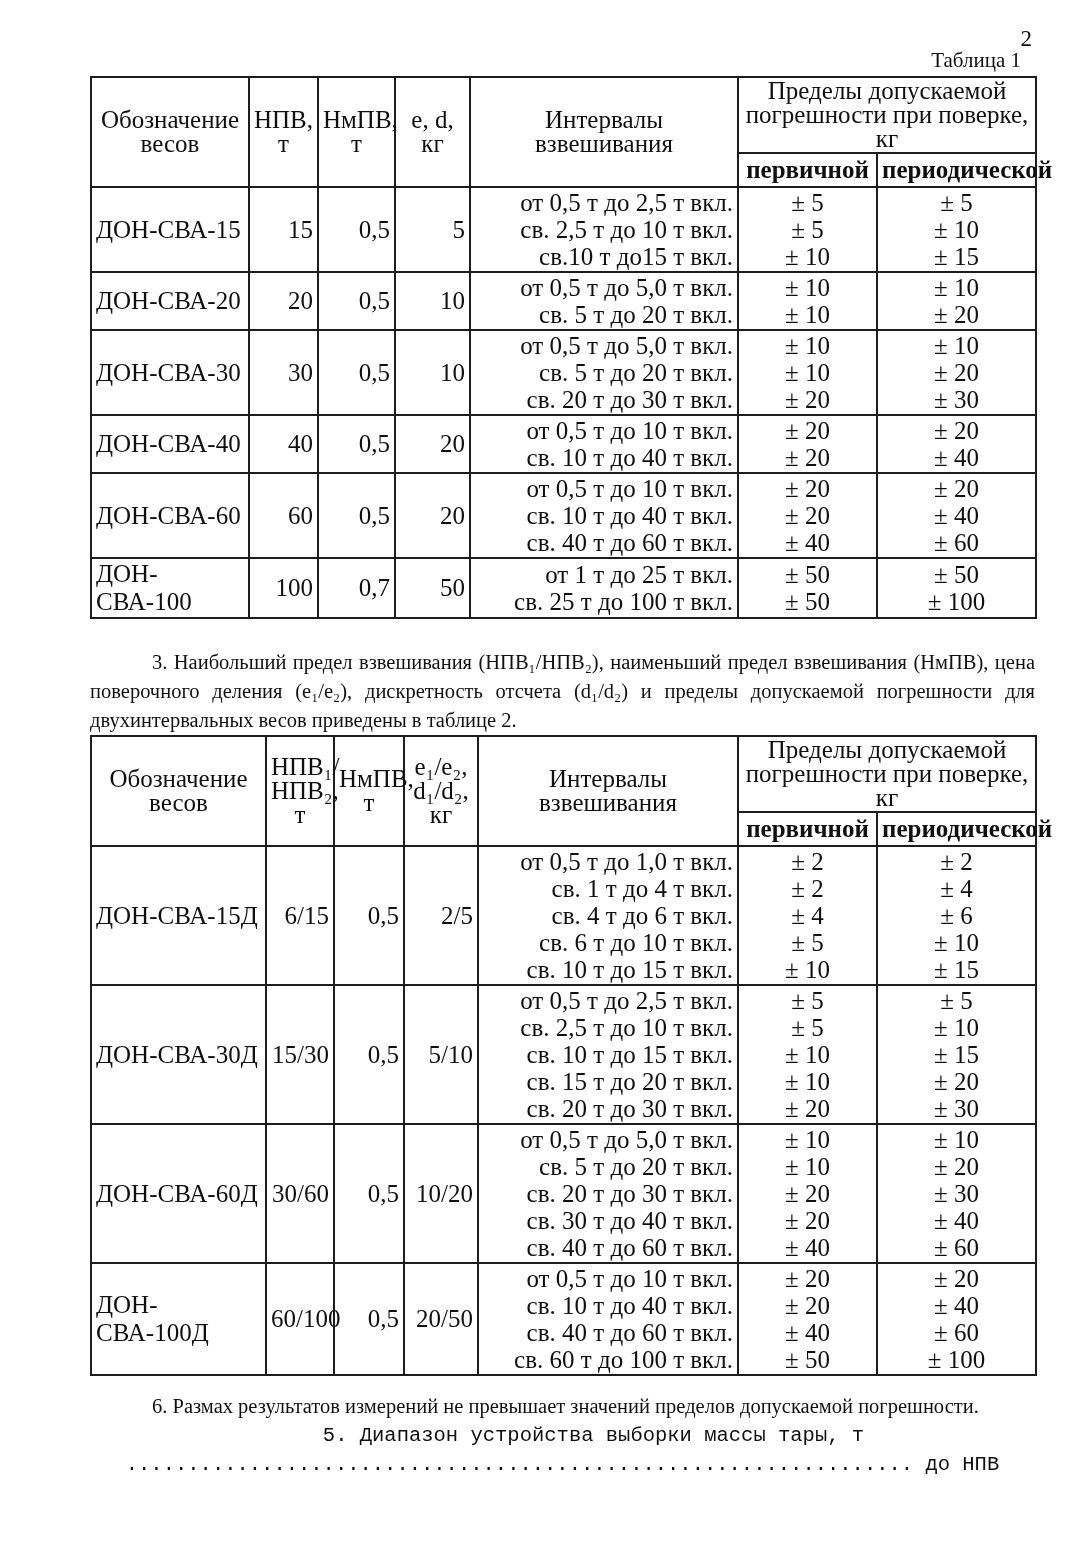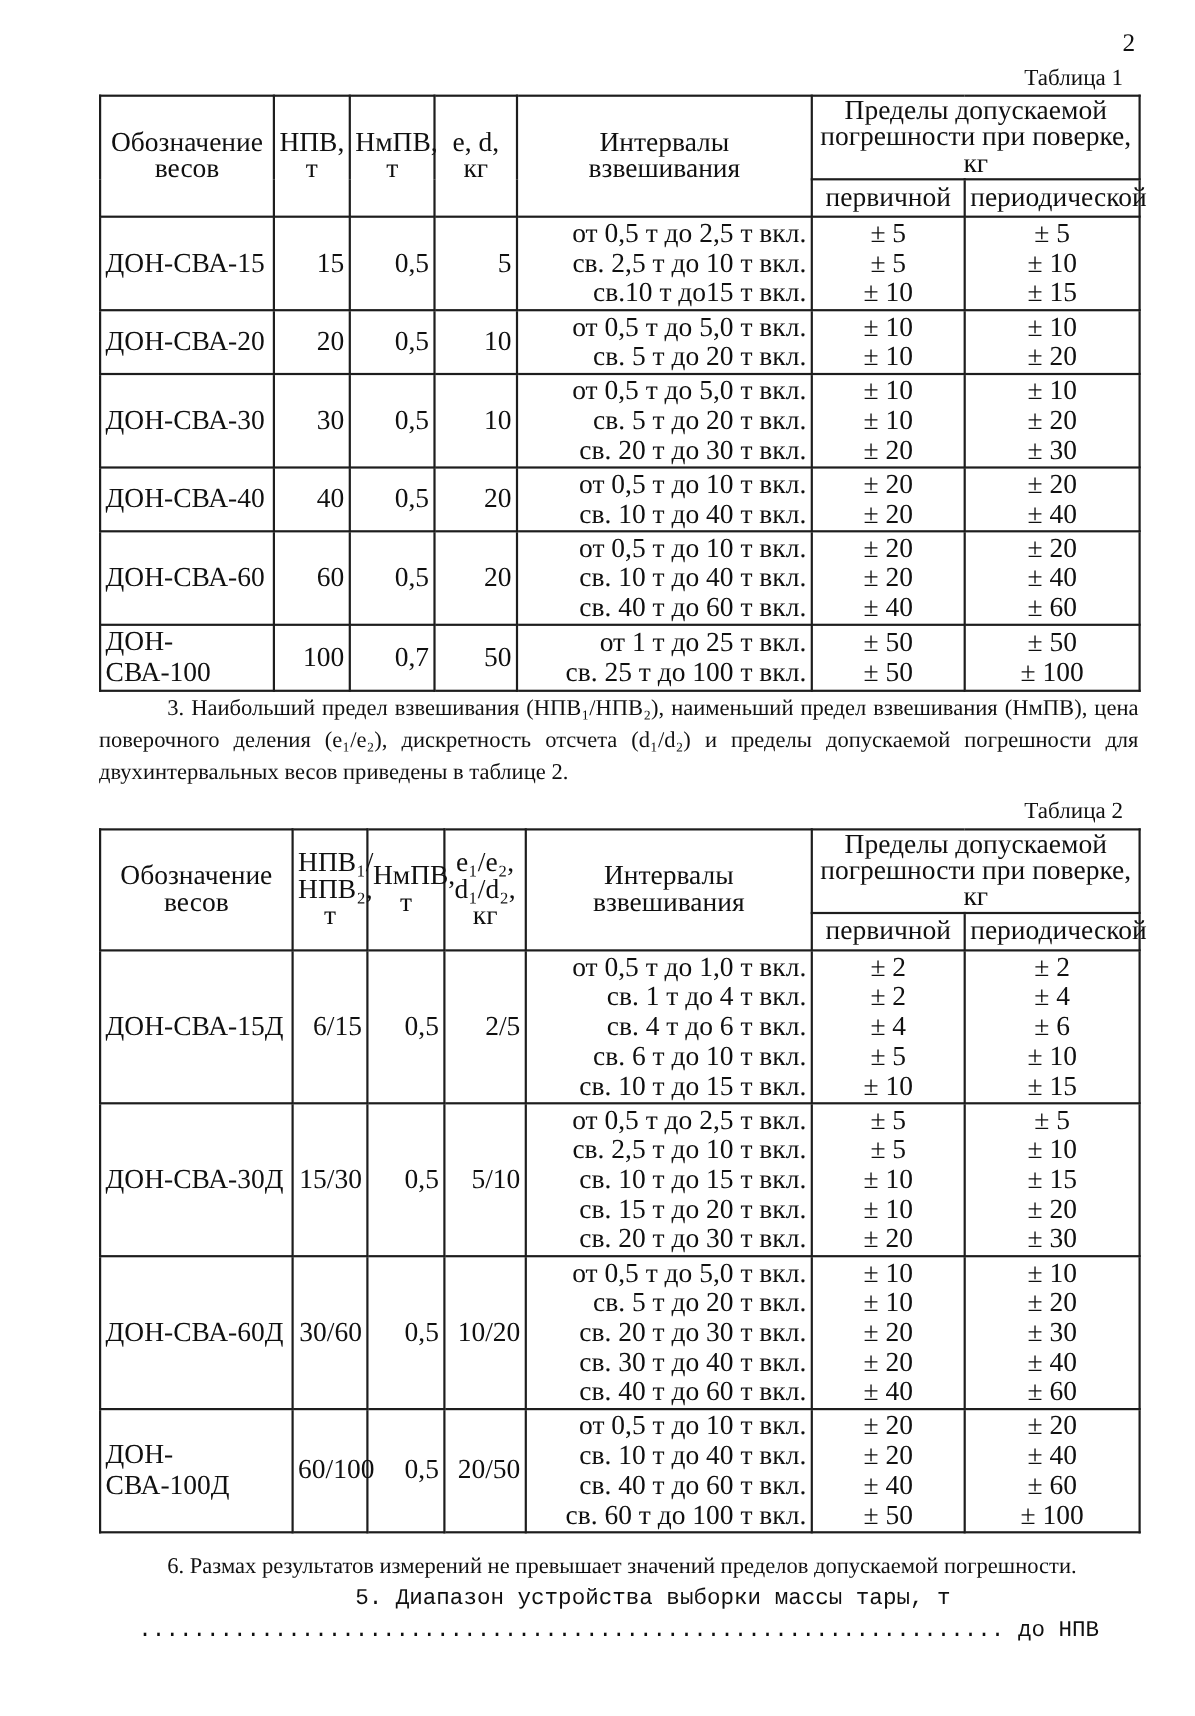--- a/index.html
+++ b/index.html
@@ -10,21 +10,21 @@
     font-family:"Liberation Serif","DejaVu Serif",serif;
     position:relative;
     overflow:hidden;
   }
   .page { position:absolute; inset:0; }
   .page-number {
     position:absolute; top:26px; right:54px;
     font-size:23px;
   }
   .content {
-    position:absolute; top:58px; left:90px;
+    position:absolute; top:48px; left:90px;
     width:945px;
   }
   .table-caption {
     text-align:right;
     font-size:21px;
     padding:0 14px 3px 0;
   }
   table.spec {
     width:945px;
     border-collapse:collapse;
@@ -36,37 +36,37 @@
     padding:1px 4px;
     vertical-align:middle;
   }
   table.spec th {
     font-weight:normal;
     text-align:center;
     white-space:pre-line;
     line-height:24px;
   }
   tr.hdr-main th { height:50px; }
-  tr.hdr-sub  th { height:30px; }
+  tr.hdr-sub  th { height:30px;font-weight:bold; }
   td.cell-designation { text-align:left; }
   td.cell-num { text-align:right; }
   td.cell-intervals { padding-left:9px;text-align:right; }
   td.cell-err { padding-left:0; padding-right:0; }
   .line { height:27px; line-height:27px; white-space:nowrap; overflow:hidden; }
   td.cell-err .line { text-align:center; }
   .para {
     font-size:20.5px;
     line-height:29px;
     text-align:justify;
     text-indent:62px;
     margin:0;
   }
   .para.no-justify { text-align:center;font-family:Liberation Mono, monospace; }
   .gap-before-caption { margin-top:8px; }
-  .para-block { margin-top:1px; }
+  .para-block { margin-top:29px; }
   .bottom-block { margin-top:16px; }
 </style>
 </head>
 <body>
 
 <div class="page">
 
   <div class="page-number">2</div>
 
   <div class="content">
@@ -218,21 +218,20 @@
             <td class="cell-err">
               <div class="line">± 50</div>
               <div class="line">± 100</div>
             </td>
           </tr>
         </tbody>
     </table>
 
     <p class="para para-block">3. Наибольший предел взвешивания (НПВ₁/НПВ₂), наименьший предел взвешивания (НмПВ), цена поверочного деления (e₁/e₂), дискретность отсчета (d₁/d₂) и пределы допускаемой погрешности для двухинтервальных весов приведены в таблице 2.</p>
 
-    <div class="table-caption gap-before-caption">Таблица 2</div>
 
     <table class="spec">
       <colgroup>
         <col style="width:175px">
           <col style="width:68px">
           <col style="width:70px">
         <col style="width:74px">
           <col style="width:260px">
           <col style="width:139px">
           <col style="width:159px">

